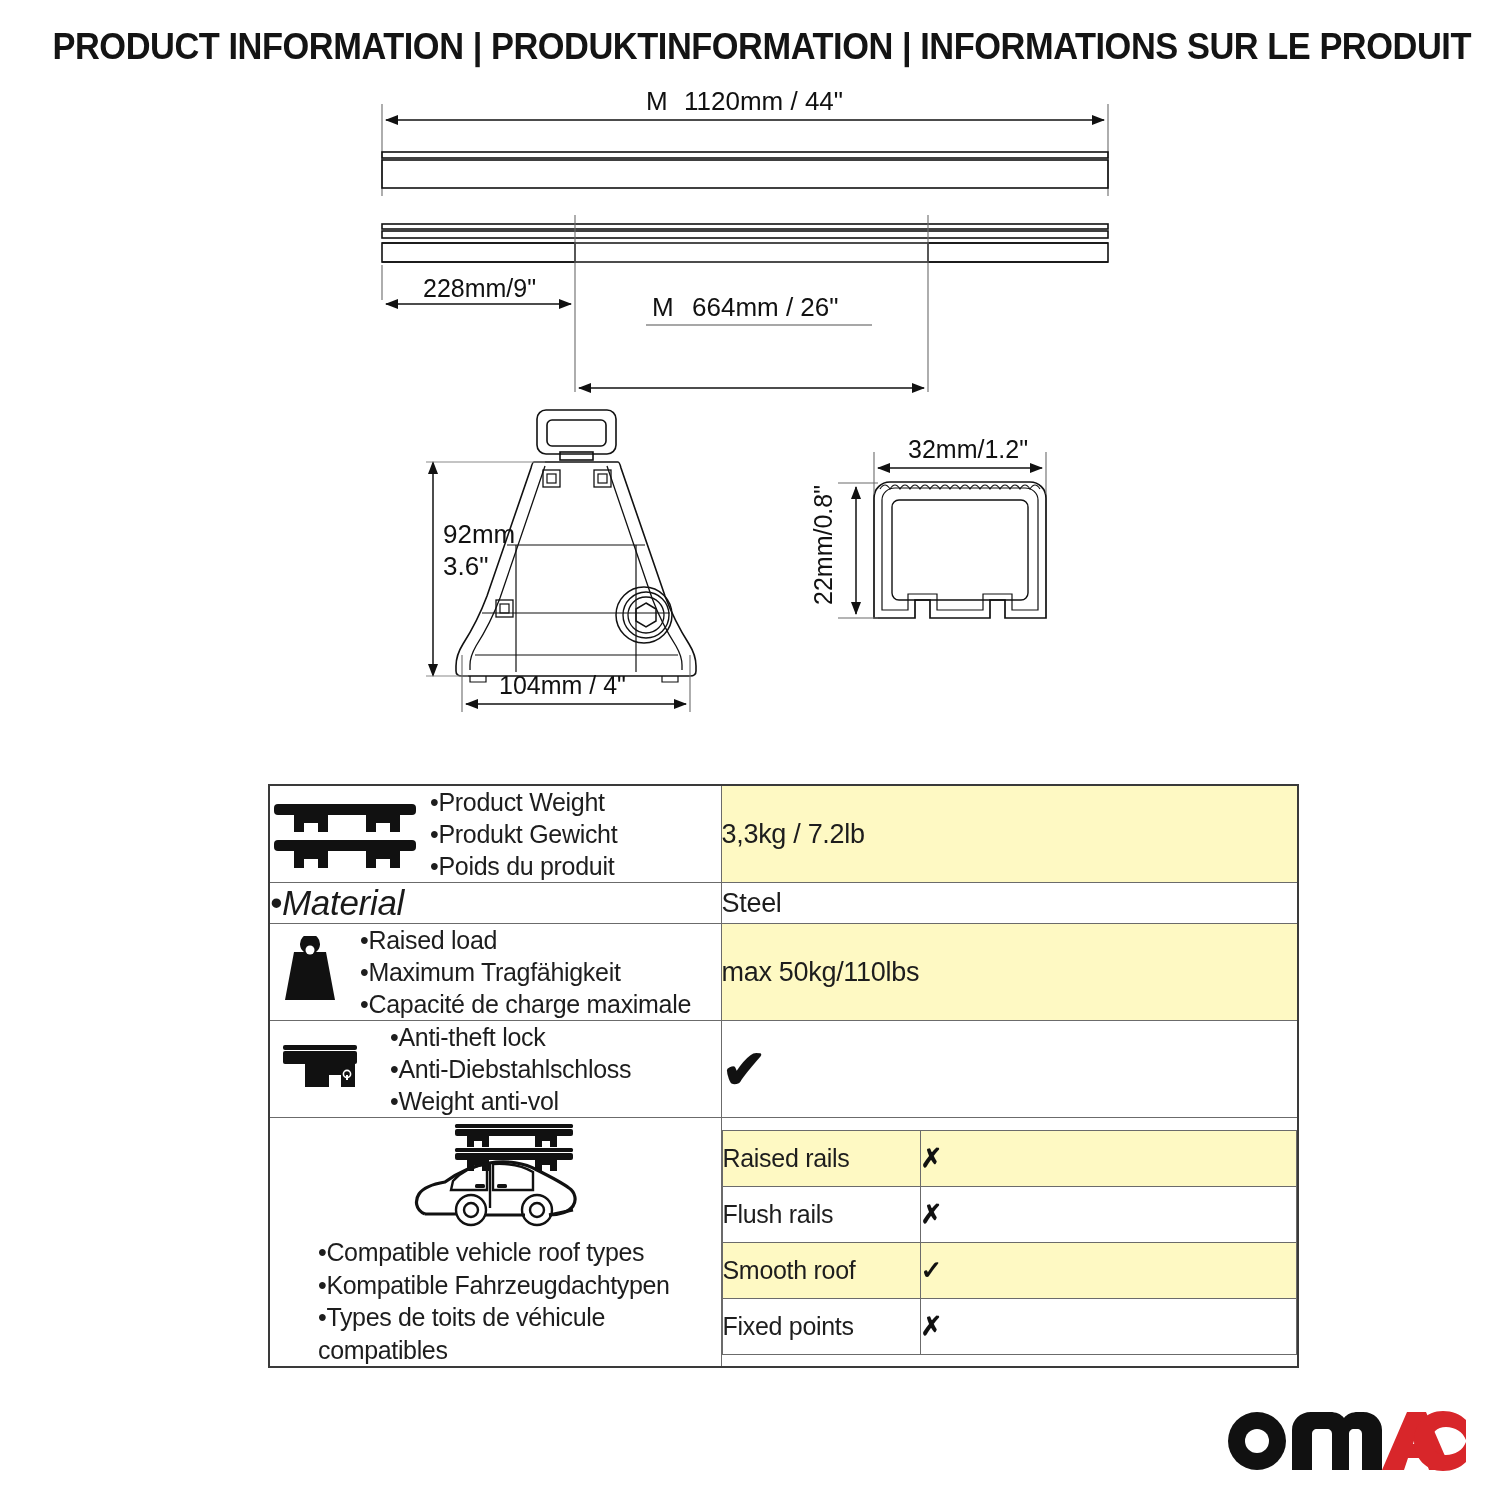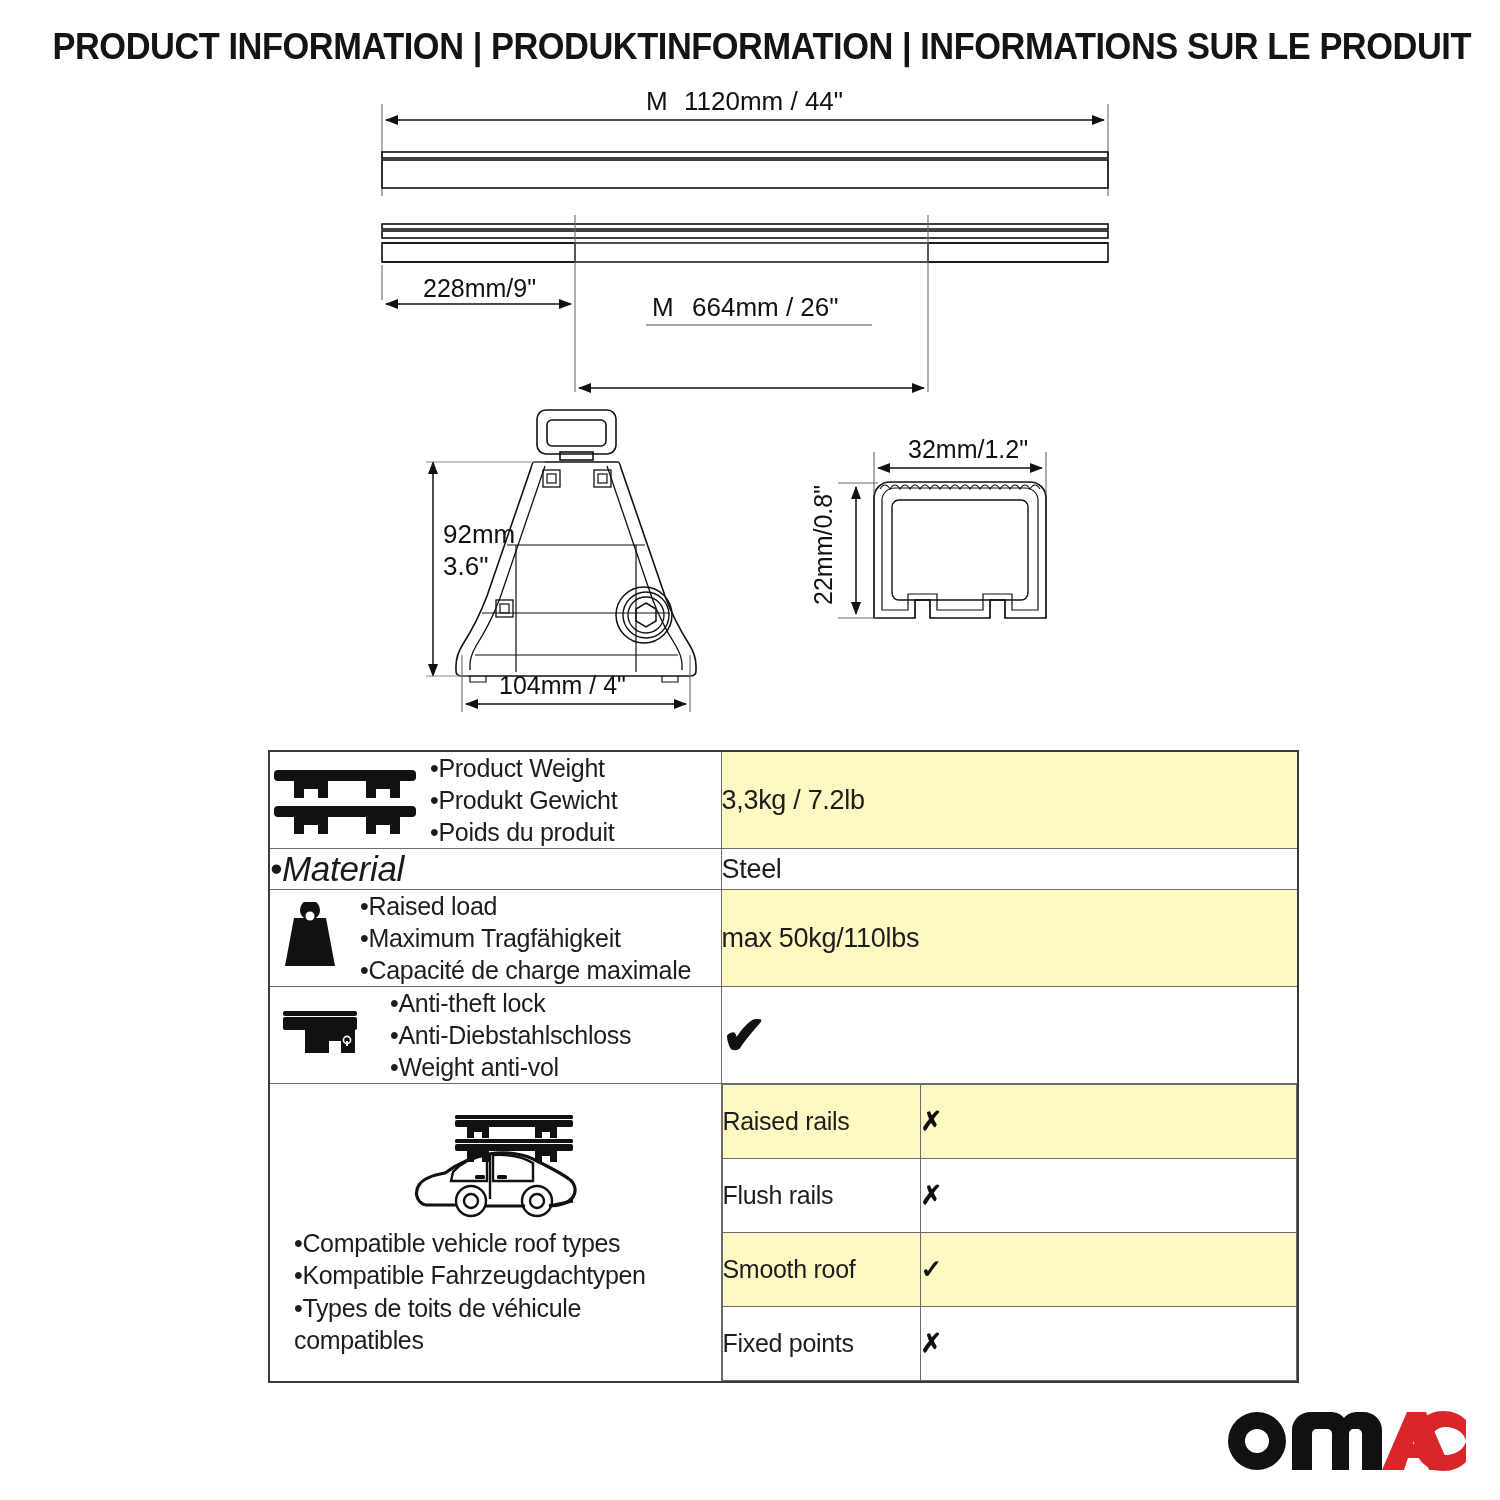--- a/index.html
+++ b/index.html
@@ -33,21 +33,21 @@
   
   #technical-drawing {
     position: absolute;
     left: 0; top: 0;
     width: 1500px; height: 760px;
   }
 
   
   #spec-table {
     position: absolute;
-    left: 268px; top: 750px;
+    left: 268px; top: 784px;
     width: 1031px;
     border: 2px solid #3a3a3a;
     border-collapse: collapse;
     background: #fff;
   }
   #spec-table td {
     border: 1px solid #6b6b6b;
     vertical-align: middle;
     padding: 0;
   }
@@ -106,30 +106,30 @@
   .compat-icon-wrap {
     display: flex;
     justify-content: center;
     margin-bottom: 6px;
   }
   .compat-texts {
     font-size: 25px;
     line-height: 1.3;
     letter-spacing: -0.35px;
     color: #1d1d1d;
-    padding-left: 24px;
+    padding-left: 48px;
   }
   .roof-sub {
     border-collapse: collapse;
     width: 100%;
     height: 100%;
   }
   .roof-sub td {
     border: 1px solid #6b6b6b;
-    height: 74px;
+    height: 56px;
   }
   .roof-name {
     width: 198px;
     padding-left: 16px;
     font-size: 25px;
     letter-spacing: -0.3px;
     color: #1d1d1d;
   }
   .roof-mark {
     padding-left: 16px;

